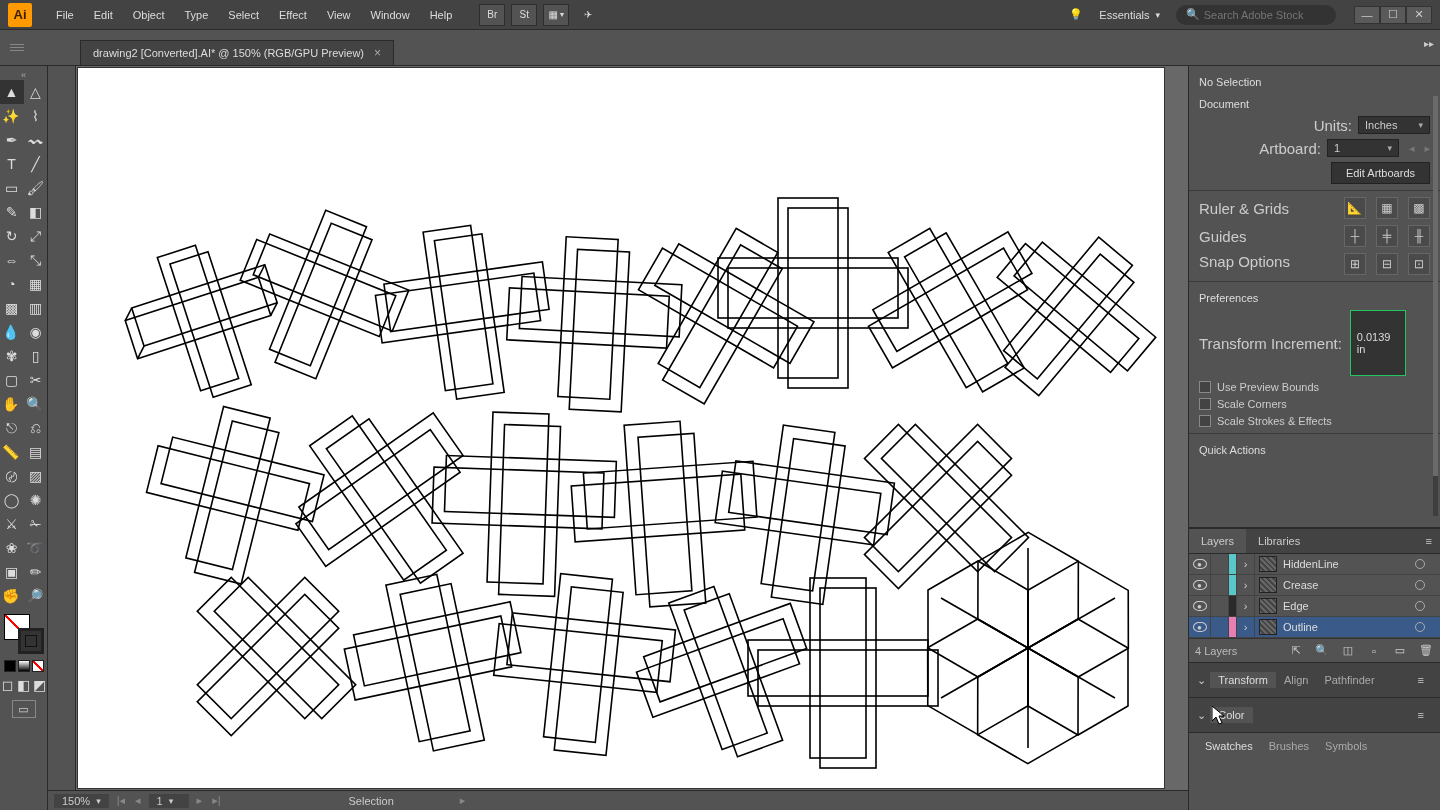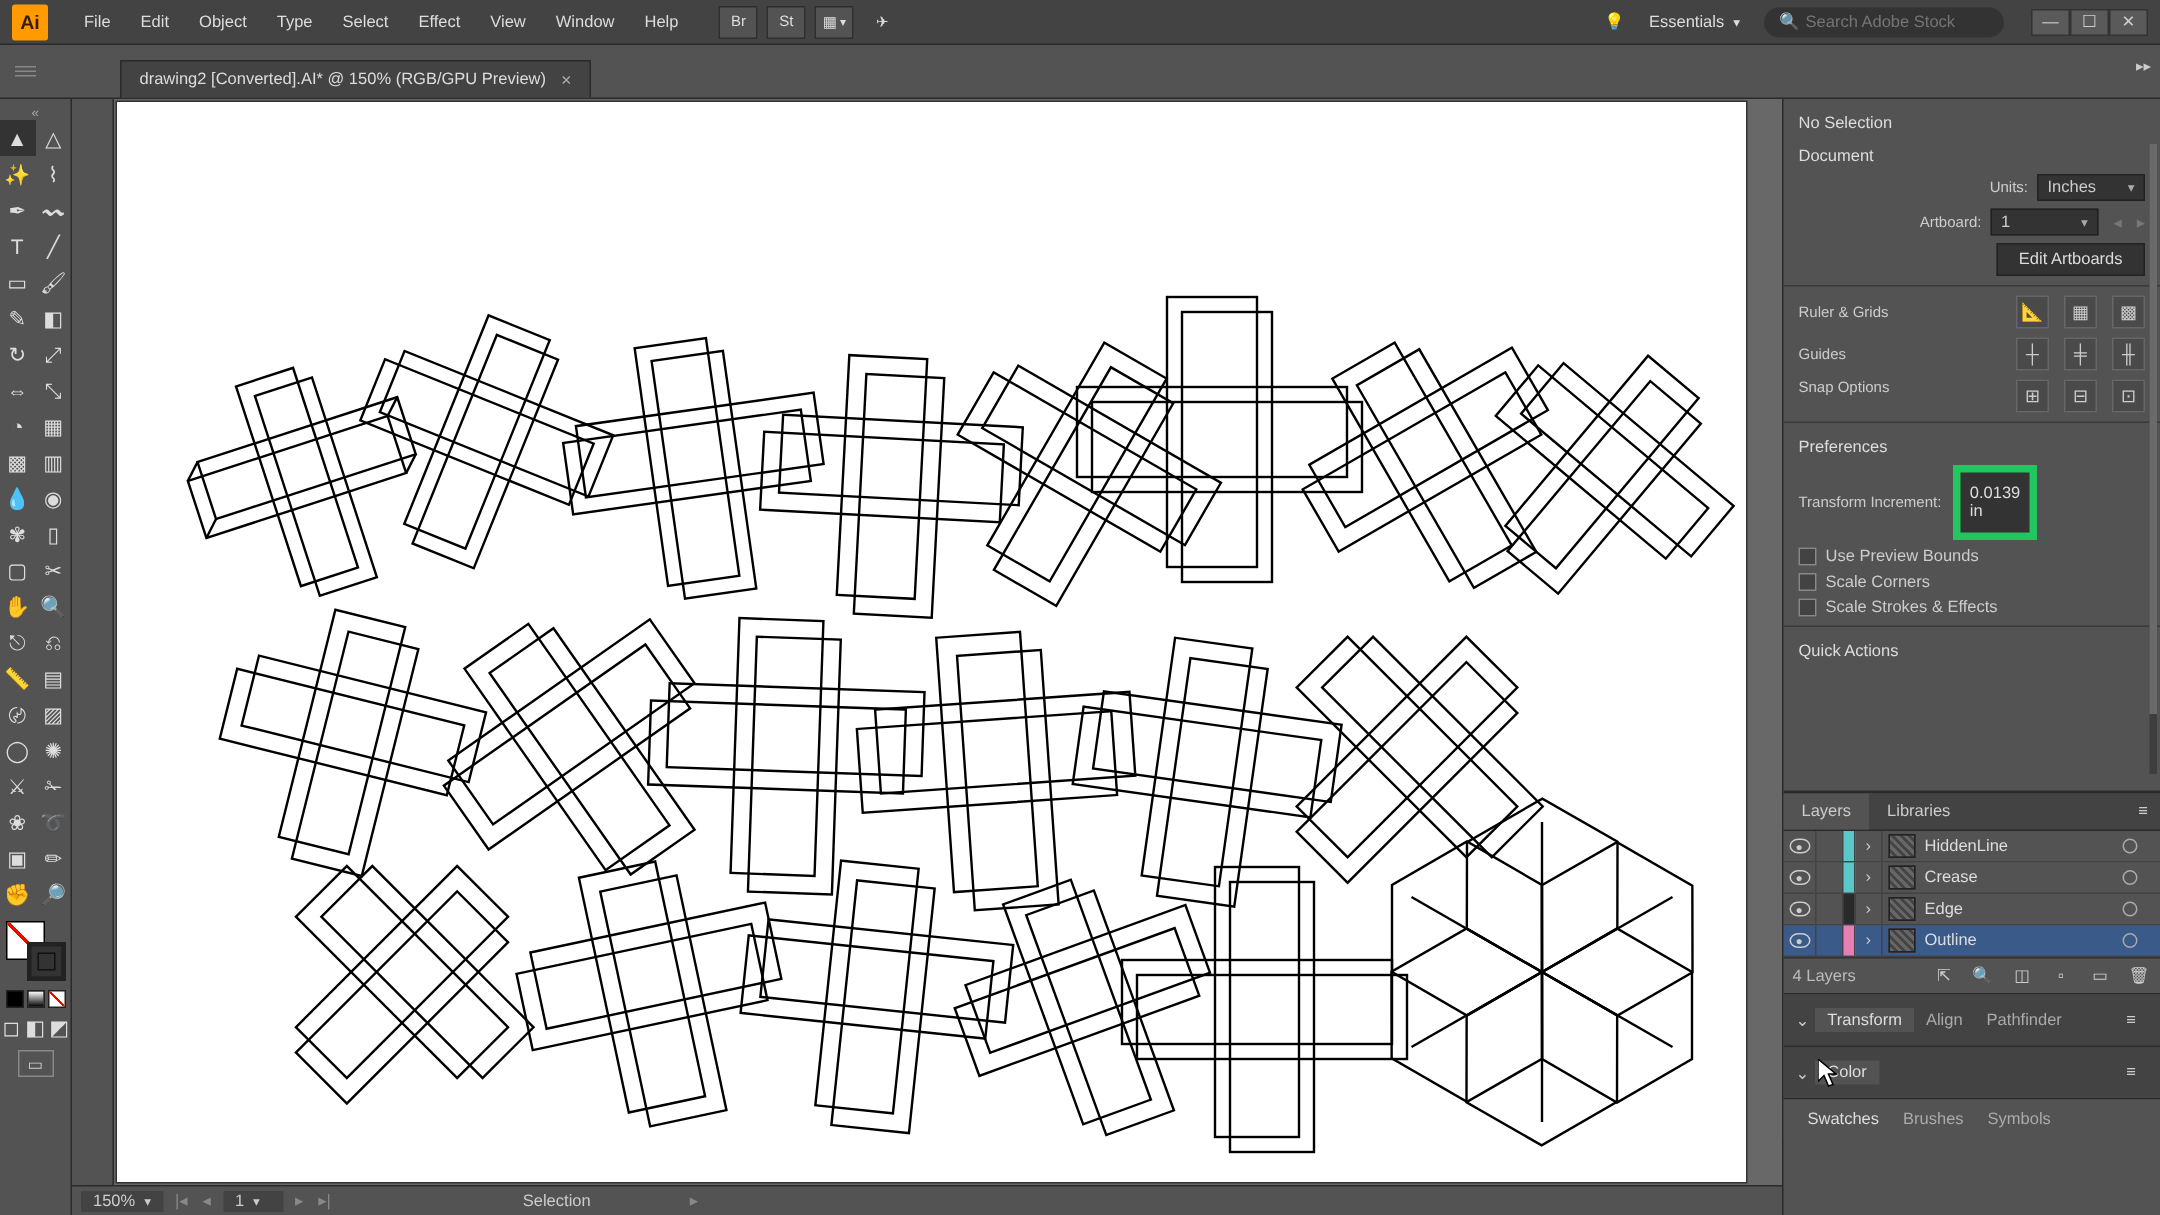--- a/index.html
+++ b/index.html
@@ -61,24 +61,24 @@
 
 .right-panels { width:252px; background:#535353; border-left:1px solid #2a2a2a; display:flex; flex-direction:column; font-size:11px; overflow:hidden;}
 .panel-tabs { display:flex; background:#434343; border-bottom:1px solid #2a2a2a;}
 .panel-tab { padding:6px 12px; color:#ccc; cursor:pointer;}
 .panel-tab.active { background:#535353; }
 .panel-menu { margin-left:auto; padding:6px 8px; color:#ccc; cursor:pointer;}
 .props-body { padding:8px 10px; overflow-y:auto; flex:0 0 auto;}
 .sec-title { color:#ddd; margin:10px 0 6px; font-size:11px;}
 .sec-title.first { margin-top:2px;}
 .field-row { display:flex; align-items:center; gap:6px; margin:5px 0; justify-content:flex-end;}
-.field-label { color:#ccc; font-size:10px;}
+.field-label { color:#ccc; font-size:15px;}
 .dd { background:#333; border:1px solid #222; padding:2px 6px; display:flex; align-items:center; gap:8px; min-width:72px; justify-content:space-between; cursor:pointer;}
 .dd .chev { font-size:9px; color:#aaa;}
-.input-box { background:#333; border:5px solid #22c55e; padding:8px 6px; color:#ddd; width:56px;}
+.input-box { background:#333; border:1px solid #22c55e; padding:20px 6px; color:#ddd; width:56px;}
 .btn { background:#333; border:1px solid #222; padding:4px 14px; color:#ddd; cursor:pointer;}
 .icon-row { display:flex; gap:10px; align-items:center;}
 .panel-icon { width:22px; height:22px; border:1px solid #666; display:flex; align-items:center; justify-content:center; color:#ccc; cursor:pointer; font-size:12px; background:#4a4a4a;}
 .chk-row { display:flex; align-items:center; gap:6px; margin:5px 0;}
 .chk { width:12px; height:12px; border:1px solid #888; background:#434343;}
 .divider { height:1px; background:#3a3a3a; margin:6px -10px;}
 
 
 .layers-body { flex:0 0 auto;}
 .layer-row { display:flex; align-items:center; height:21px; border-bottom:1px solid #434343; background:#535353;}

